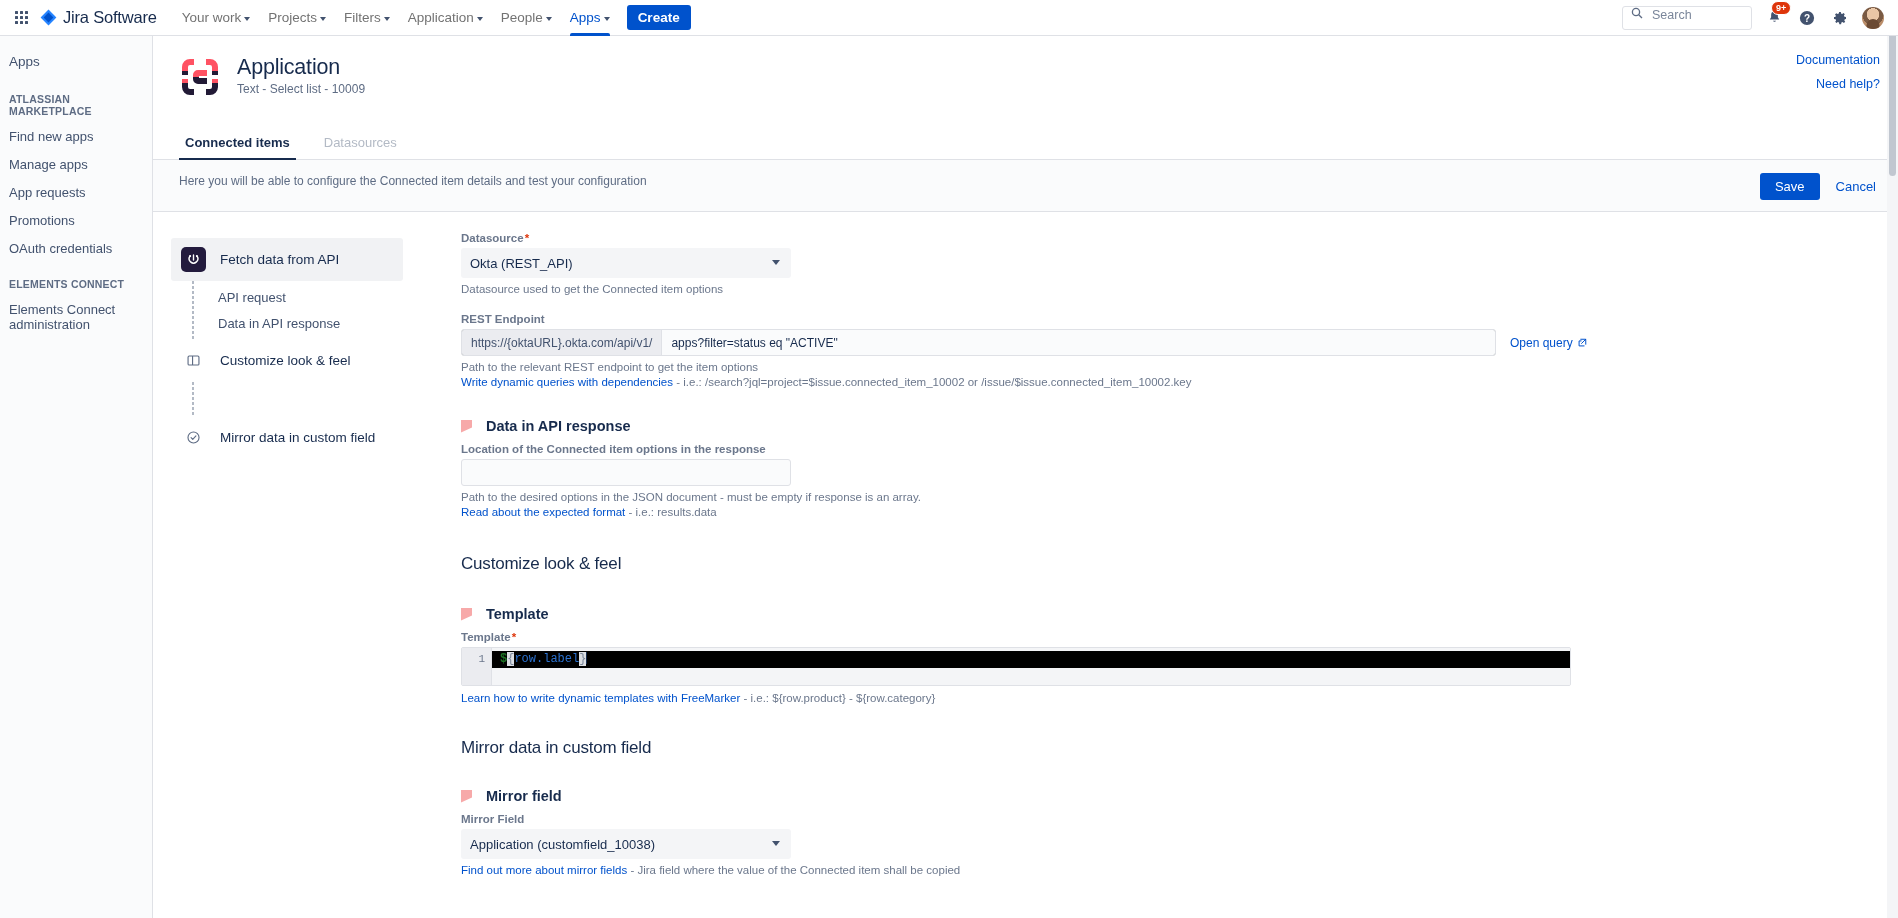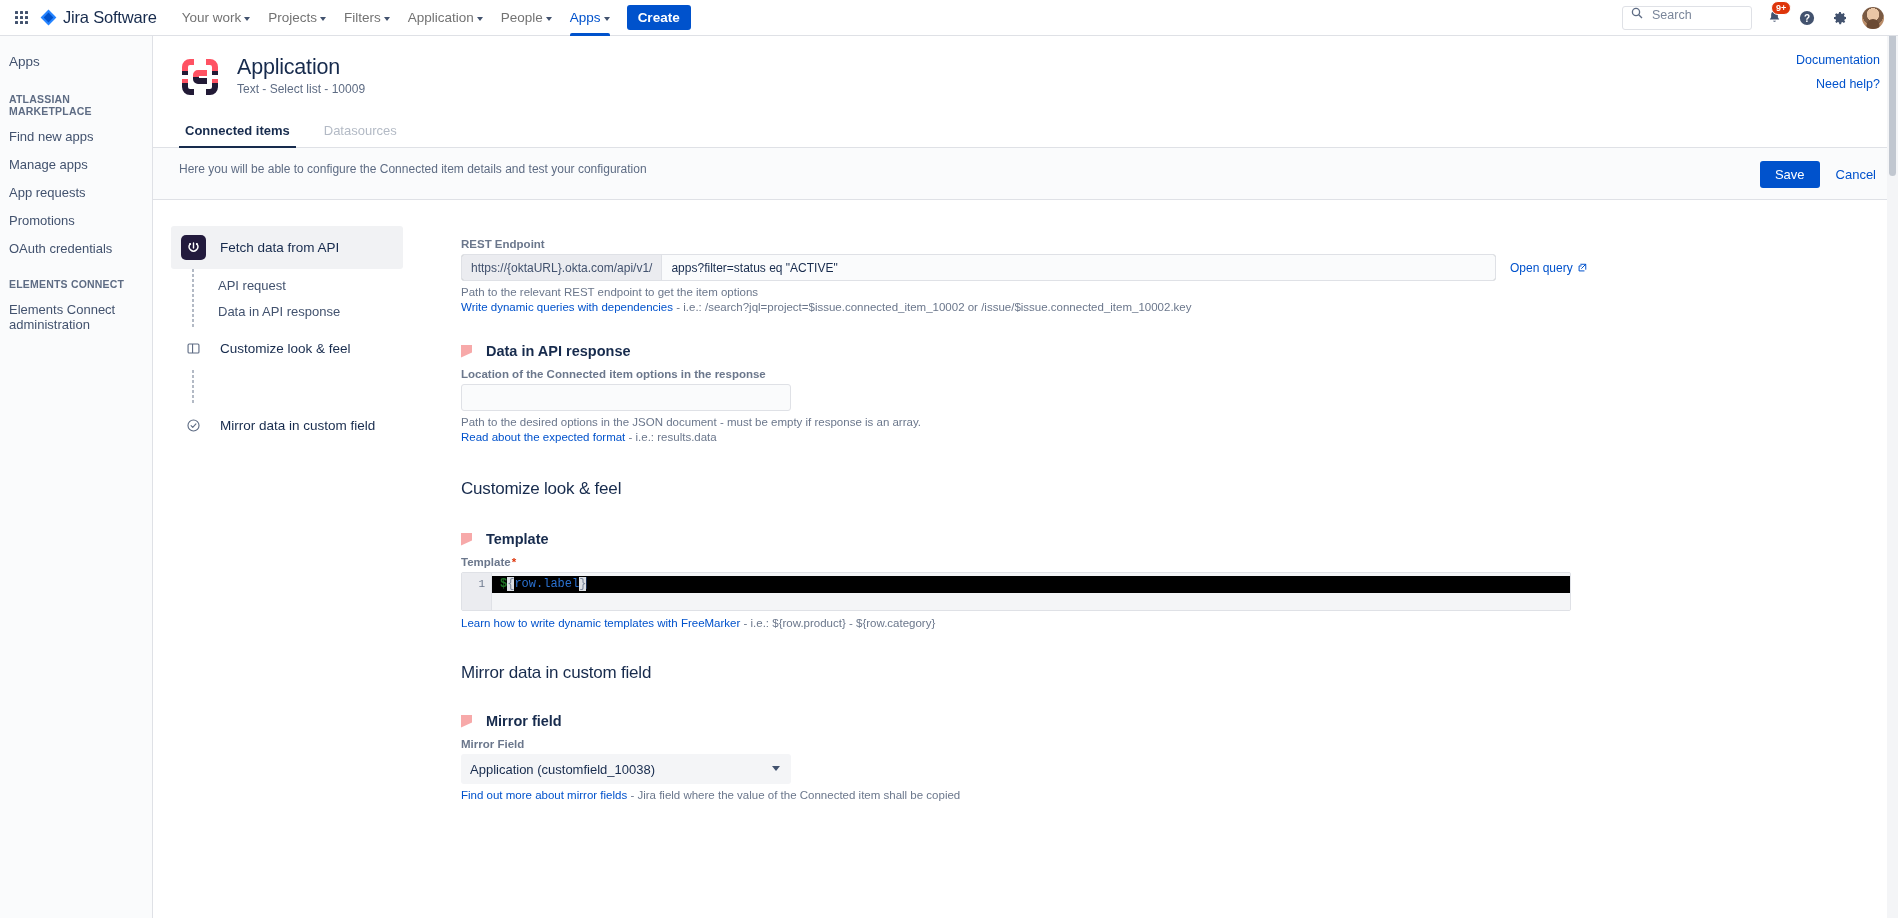--- a/index.html
+++ b/index.html
@@ -175,21 +175,21 @@
   .tabs {
     display: flex; align-items: flex-end;
     gap: 0; padding: 0 0 0 26px;
     border-bottom: 1px solid #dfe1e6;
     margin-top: 14px;
     background: #fff;
   }
   .tab {
     font-size: 13px; padding: 8px 6px 9px 6px;
     margin-right: 22px;
-    color: #42526e; cursor: pointer; position: relative;
+    color: #42526e; cursor: pointer; position: relative; margin-top: 12px;
   }
   .tab.active { color: #172b4d; font-weight: 600; }
   .tab.active::after {
     content: ""; position: absolute; left: 0; right: 0; bottom: -1px;
     height: 2px; background: #172b4d;
   }
   .tab.disabled { color: #b3bac5; cursor: default; }
 
   .subhead {
     padding: 10px 22px 11px 26px;
@@ -573,20 +573,30 @@
               <circle cx="8" cy="8" r="5.9" fill="none" stroke="#5e6c84" stroke-width="1.2"></circle>
               <path d="M5.4 8.1 L7.2 9.9 L10.6 6.3" fill="none" stroke="#5e6c84" stroke-width="1.2" stroke-linecap="round" stroke-linejoin="round"></path>
             </svg>
           </span>
           <span class="step-label">Mirror data in custom field</span>
         </div>
       </div>
 
       <div class="formcol">
 
+        <div>
+          <div class="field-label">
+            <span>Datasource</span><span class="req">*</span>
+          </div>
+          <div class="sel">
+            <span>Okta (REST_API)</span>
+            <span class="selcaret"></span>
+          </div>
+          <div class="help">Datasource used to get the Connected item options</div>
+        </div>
 
         <div class="mt18">
           <div class="field-label">REST Endpoint</div>
           <div style="display:flex;align-items:center">
             <div class="endpoint-row">
               <span class="endpoint-prefix">https://{oktaURL}.okta.com/api/v1/</span>
               <input class="endpoint-input" value="apps?filter=status eq &quot;ACTIVE&quot;" style="">
             </div>
             <span class="openquery">
               <span>Open query</span>

